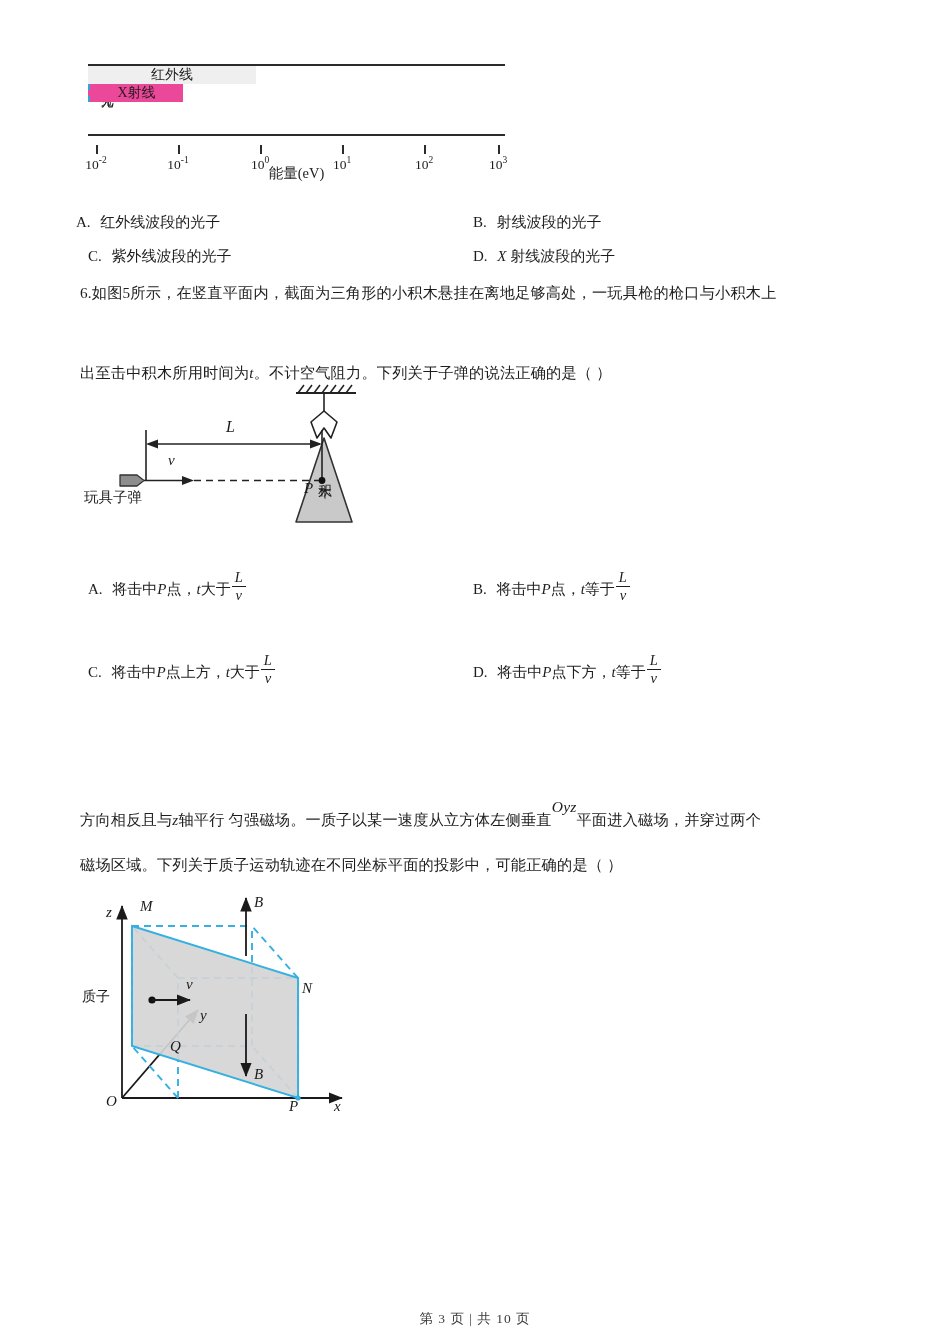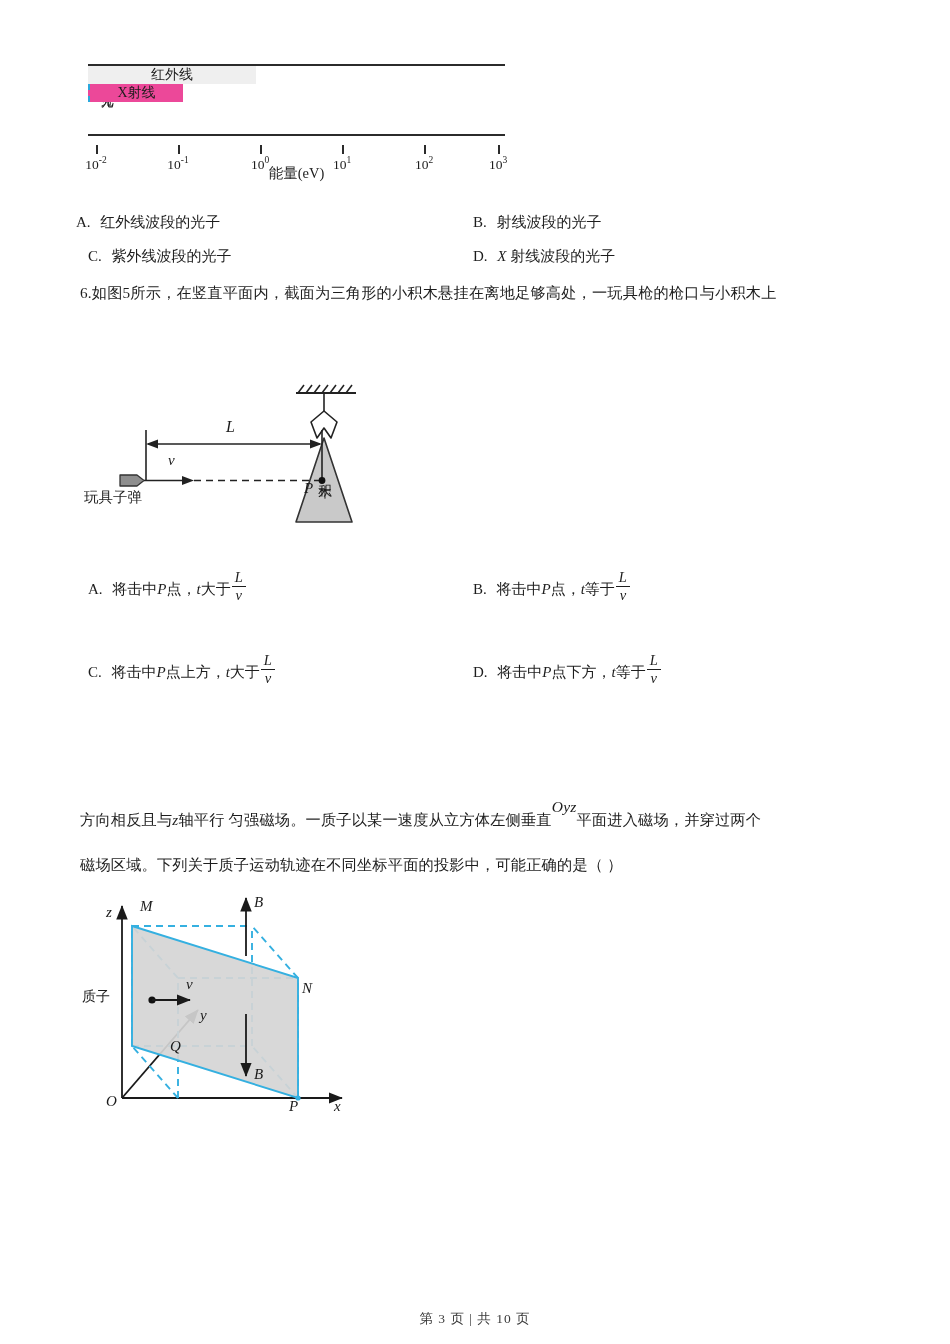--- a/index.html
+++ b/index.html
@@ -217,20 +217,23 @@
   </div>
   <div class="opt" style="left:473px; top:247px;">
     <span>D.</span>
     <span class="ital" style="margin-left:6px">X</span>
     <span>射线波段的光子</span>
   </div>
 
   <div class="q-text" style="left:80px; top:273px;">6.如图5所示，在竖直平面内，截面为三角形的小积木悬挂在离地足够高处，一玩具枪的枪口与小积木上</div>
 
 
+  <div class="q-text" style="left:80px; top:353px;">
+    <span>出至击中积木所用时间为</span><span class="ital">t</span><span>。不计空气阻力。下列关于子弹的说法正确的是（      ）</span>
+  </div>
 
   <div id="figure-bullet">
     <svg width="330" height="170" viewBox="0 0 330 170" xmlns="http://www.w3.org/2000/svg">
 
       <line x1="212" y1="17" x2="272" y2="17" stroke="#222" stroke-width="2"></line>
       <g stroke="#222" stroke-width="1.5">
         <line x1="214" y1="17" x2="220" y2="9"></line>
         <line x1="222" y1="17" x2="228" y2="9"></line>
         <line x1="230" y1="17" x2="236" y2="9"></line>
         <line x1="238" y1="17" x2="244" y2="9"></line>

